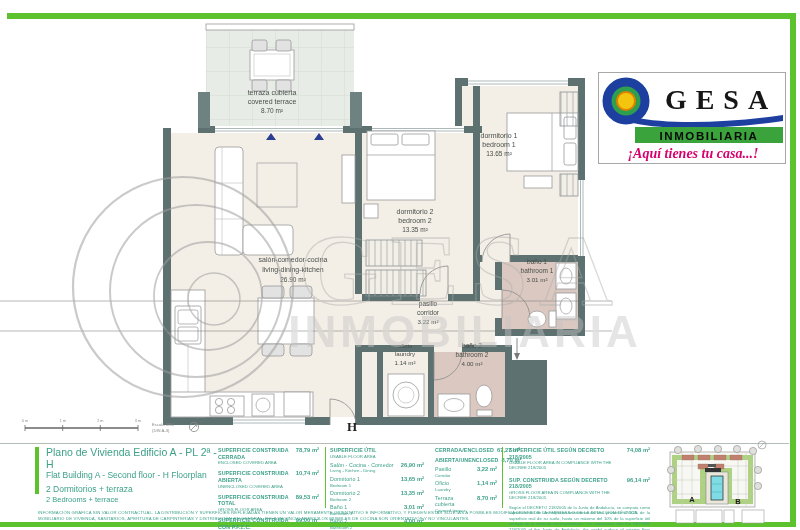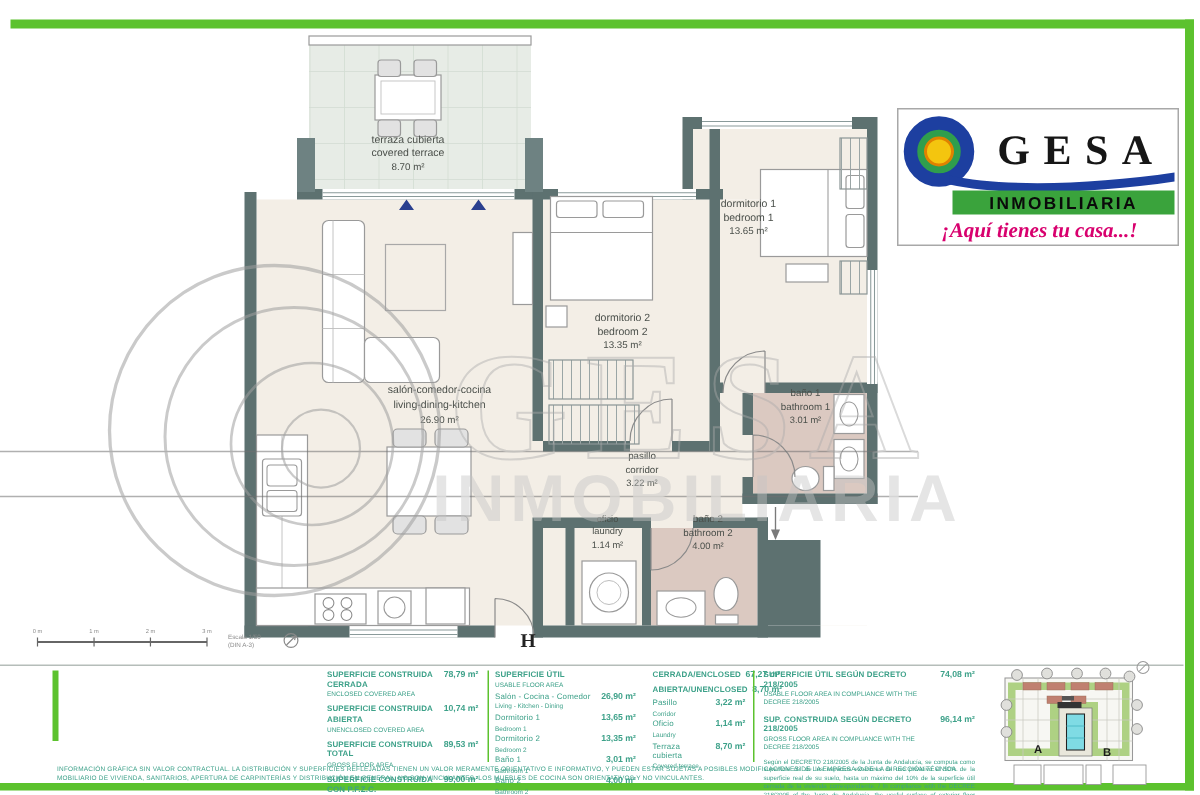--- a/index.html
+++ b/index.html
@@ -261,20 +261,26 @@
     <text class="sb" x="120" y="12" font-size="3.8" text-anchor="middle">3 m</text>
     <text class="sb" x="134" y="16" font-size="4.2">Escala 1/50</text>
     <text class="sb" x="134" y="21.5" font-size="4.2">(DIN A-3)</text>
     <g>
       <circle cx="176" cy="17" r="4.6" fill="none" stroke="#8a8a8a" stroke-width="0.8"></circle>
       <path d="M173 20 L179 14 M179 14 L176.2 14.6 M179 14 L178.4 16.8" stroke="#8a8a8a" stroke-width="0.8" fill="none"></path>
     </g>
   </svg>
 
   <div class="abs bar" style="left:35px;top:447px;width:4px;height:47px"></div>
+  <div class="abs tt" style="left:46px;top:446px;width:175px">
+    <div class="tb1">Plano de Vivienda Edificio A - PL 2ª - H</div>
+    <div class="tb2">Flat Building A - Second floor - H  Floorplan</div>
+    <div class="tb3">2 Dormitorios + terraza</div>
+    <div class="tb4">2 Bedrooms + terrace</div>
+  </div>
 
   <div class="abs tt" style="left:218px;top:447px;width:101px">
     <div class="row" style="margin-bottom:5px">
       <div>
           <div class="es">SUPERFICIE CONSTRUIDA CERRADA</div>
            <div class="en">ENCLOSED COVERED AREA</div>
         </div>
       <div class="val">78,79 m²</div>
     </div>
     <div class="row" style="margin-bottom:5px">

